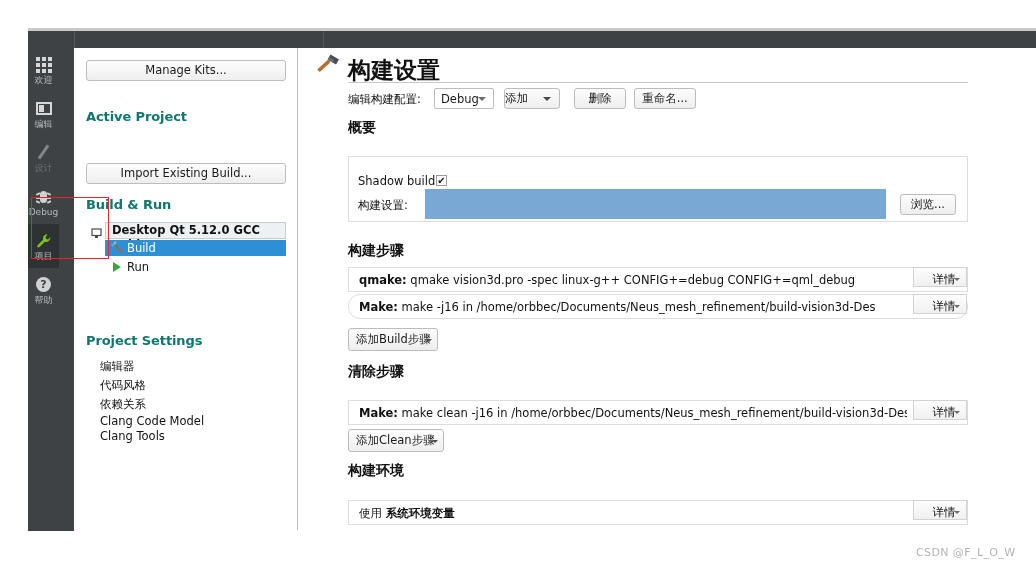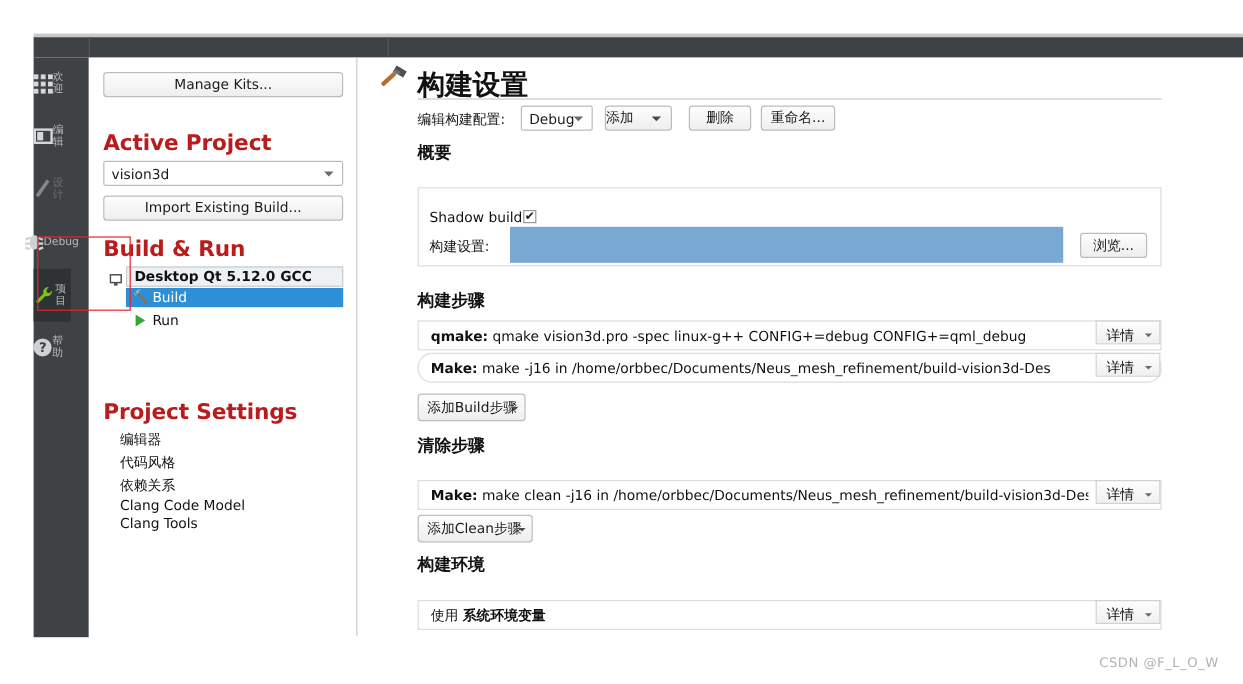--- a/index.html
+++ b/index.html
@@ -37,21 +37,21 @@
 
   
   .sidebar {
     position: absolute; left: 28px; top: 48px;
     width: 46px; height: 483px;
     background: #3f4244;
   }
   .mode-item {
     position: relative;
     width: 31px; height: 44px;
-    display: flex; flex-direction: row;
+    display: flex; flex-direction: column;
     align-items: center; justify-content: center;
     color: #b6b8ba;
     cursor: default;
     user-select: none;
   }
   .mode-item.selected { background: #2f3234; }
   .mode-item.disabled { color: #6c6f71; }
   .mode-icon {
     width: 18px; height: 18px;
     display: flex; align-items: center; justify-content: center;
@@ -152,21 +152,21 @@
   #manage-kits {
     position: absolute; left: 12px; top: 12px;
     width: 200px; height: 21px; line-height: 19px;
   }
   #import-build {
     position: absolute; left: 12px; top: 115px;
     width: 200px; height: 21px; line-height: 19px;
   }
   .panel-heading {
     position: absolute;
-    font-size: 18px; font-weight: bold; color: #b91c1c;
+    font-size: 13px; font-weight: bold; color: #0f766e;
     letter-spacing: -0.1px;
   }
   #active-project-heading { left: 12px; top: 61px; }
   #build-run-heading { left: 12px; top: 149px; }
   #project-settings-heading { left: 12px; top: 285px; }
 
   .qcombo {
     position: absolute;
     box-sizing: border-box;
     background: #ffffff;
@@ -348,21 +348,21 @@
   }
   .step-text b { font-weight: bold; }
   .detail-btn {
     position: absolute; right: 0px; top: -1px;
     width: 54px; height: 20px;
     box-sizing: border-box;
     background: linear-gradient(#fdfdfd, #f0f0f0);
     border: 1px solid #d2d2d2;
     font-size: 11.5px; color: #111;
     line-height: 23px; padding-left: 8px;
-    cursor: default; user-select: none;
+    cursor: default; user-select: none; text-align: center;
   }
   .detail-btn .combo-arrow {
     right: 6px; top: 10px;
     border-left-width: 3.5px; border-right-width: 3.5px;
     border-top-width: 3.5px; border-top-color: #6b6b6b;
   }
 
   #step-qmake  { left: 348px; top: 267px; width: 620px; }
   #step-make   { left: 348px; top: 294px; width: 620px; border-radius: 12px; }
   #step-clean  { left: 348px; top: 400px; width: 620px; }
@@ -480,24 +480,20 @@
     </div>
 
   </div>
 
   <div class="project-panel">
 
     <div class="qbtn" id="manage-kits">Manage Kits...</div>
 
     <div class="panel-heading" id="active-project-heading">Active Project</div>
 
-    <div class="qcombo" id="active-project-combo">
-      <span class="cval">vision3d</span>
-      <span class="combo-arrow"></span>
-    </div>
 
     <div class="qbtn" id="import-build">Import Existing Build...</div>
 
     <div class="panel-heading" id="build-run-heading">Build &amp; Run</div>
 
     <span class="kit-dev-icon">
       <svg width="11" height="11" viewBox="0 0 11 11">
         <rect x="1" y="1" width="9" height="6.5" fill="none" stroke="#4a4a4a" stroke-width="1.2"></rect>
         <rect x="4" y="8" width="3" height="2" fill="#4a4a4a"></rect>
       </svg>

